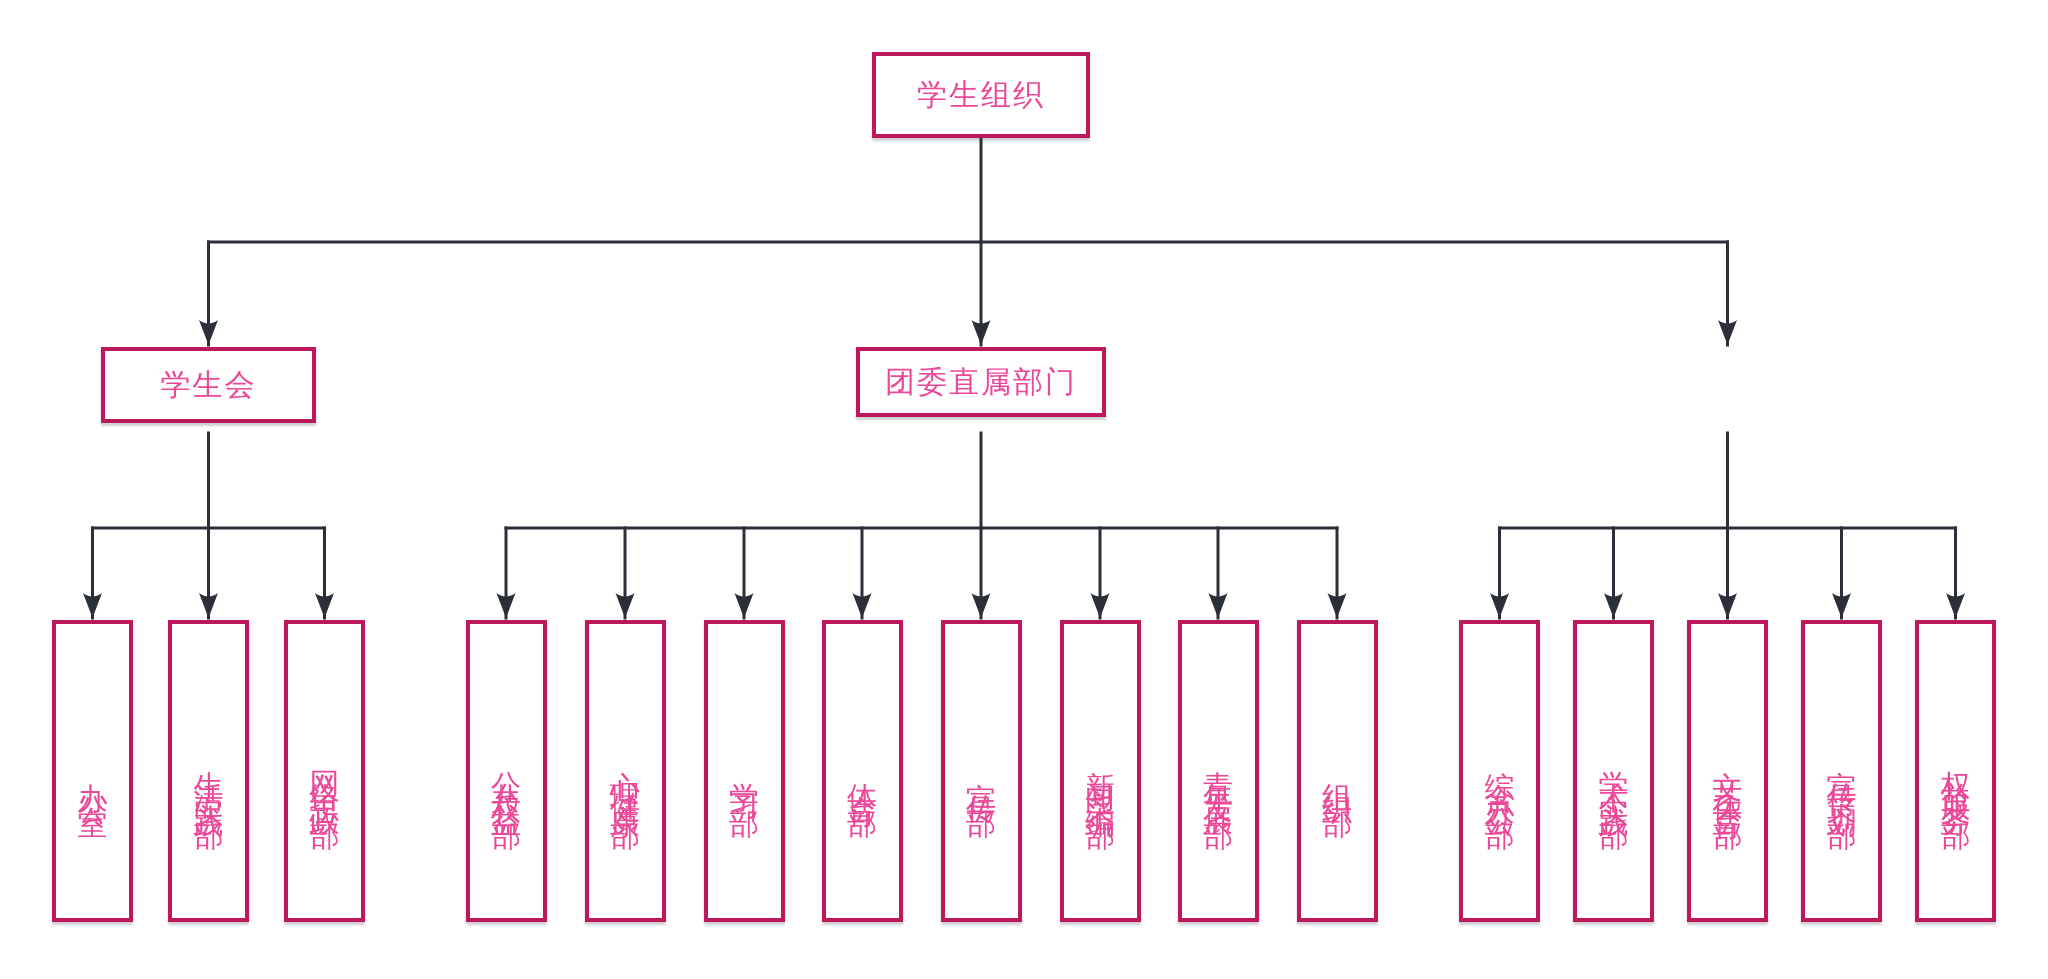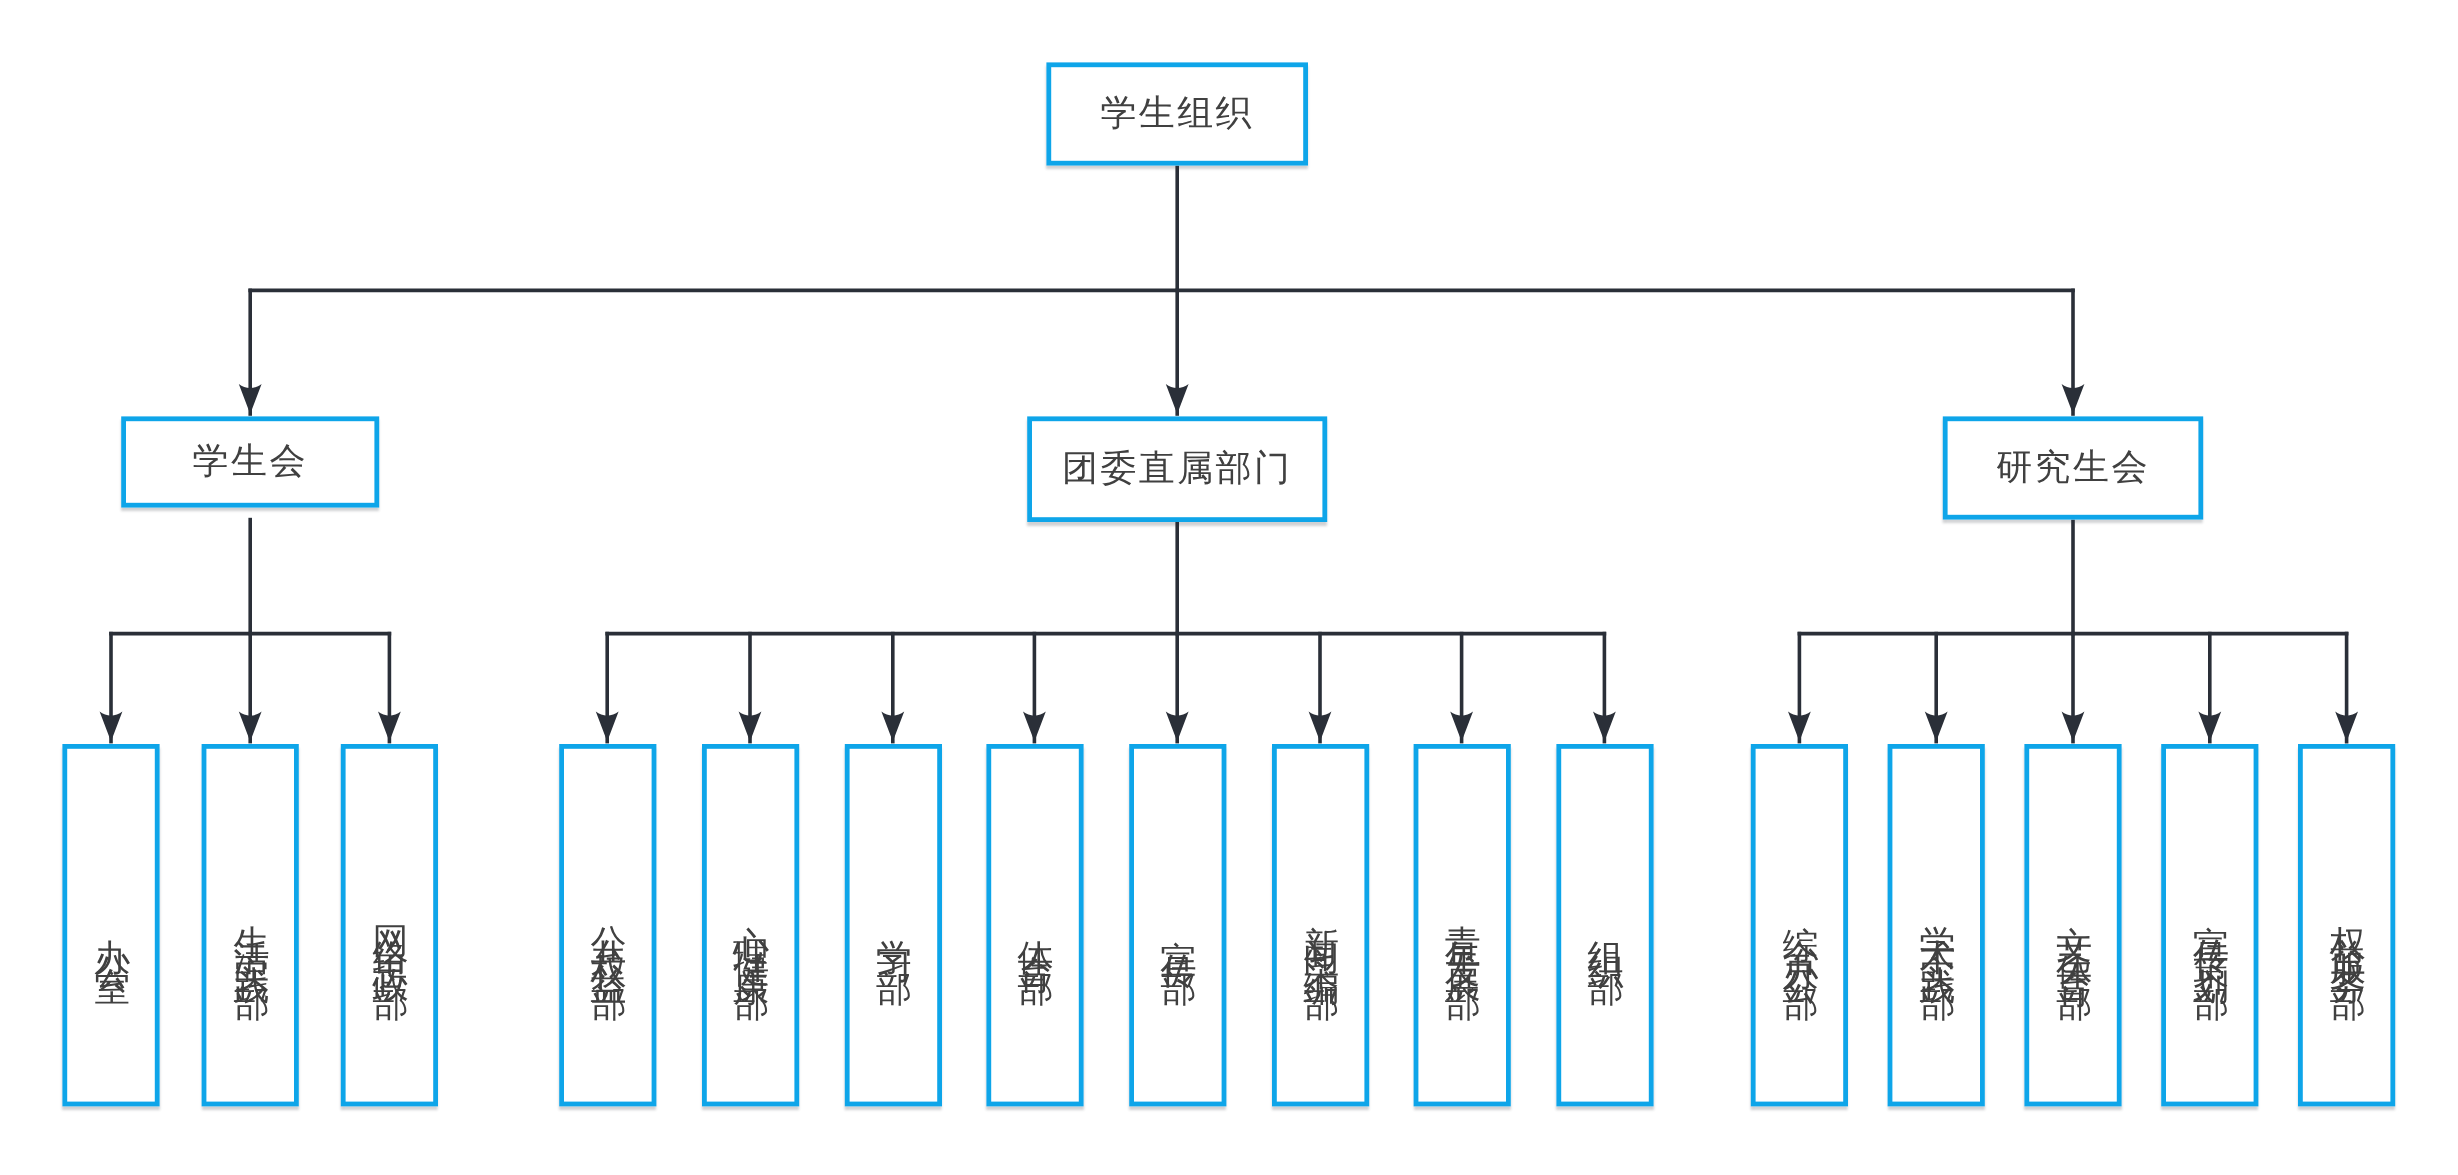--- a/index.html
+++ b/index.html
@@ -19,22 +19,22 @@
     position: absolute;
     left: 0;
     top: 0;
     width: 2048px;
     height: 979px;
   }
   .node {
     position: absolute;
     box-sizing: border-box;
     background: #ffffff;
-    border: 4px solid #0ea5e9;
-    color: #404040;
+    border: 4px solid #be185d;
+    color: #ec4899;
     display: flex;
     align-items: center;
     justify-content: center;
     font-size: 30px;
     line-height: 1;
     box-shadow: 0 3px 2px rgba(40, 45, 54, 0.22);
     white-space: nowrap;
   }
   .node.h {
     letter-spacing: 2px;
@@ -88,22 +88,21 @@
       <path d="M1613.5 528 V618" marker-end="url(#arr)"></path>
       <path d="M1727.5 528 V618" marker-end="url(#arr)"></path>
       <path d="M1841.5 528 V618" marker-end="url(#arr)"></path>
       <path d="M1955.5 528 V618" marker-end="url(#arr)"></path>
     </g>
   </svg>
 
   <div class="node h" style="left:872px; top:52px; width:218px; height:86px">学生组织</div>
 
   <div class="node h" style="left:101px; top:347px; width:215px; height:76px">学生会</div>
-  <div class="node h" style="left:856px; top:347px; width:250px; height:88px">团委直属部门</div>
-  <div class="node h" style="left:1619px; top:347px; width:217px; height:86px">研究生会</div>
+  <div class="node h" style="left:856px; top:347px; width:250px; height:70px">团委直属部门</div>
 
   <div class="node v" style="left:52px; top:620px; width:81px; height:302px">
     <span>办公室</span>
   </div>
   <div class="node v" style="left:168px; top:620px; width:81px; height:302px">
     <span>生活实践部</span>
   </div>
   <div class="node v" style="left:284px; top:620px; width:81px; height:302px">
     <span>网络思政部</span>
   </div>

